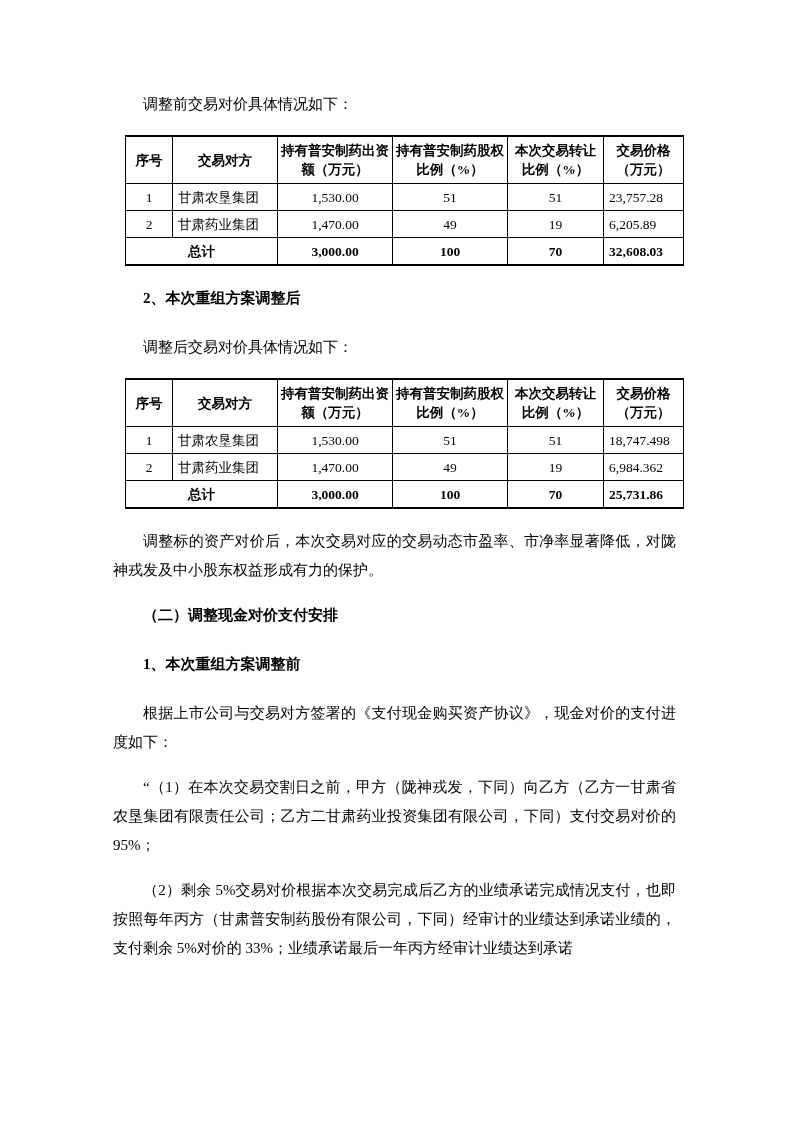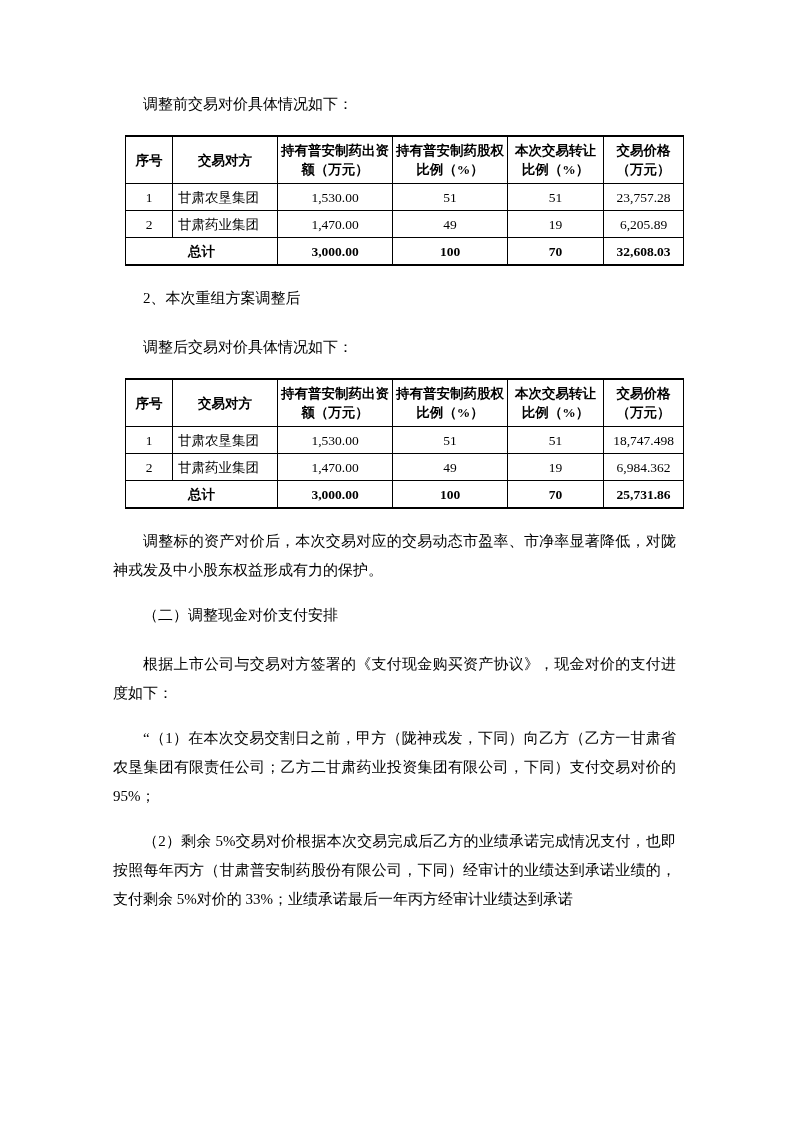--- a/index.html
+++ b/index.html
@@ -8,40 +8,40 @@
     margin:0 auto; background:#ffffff; color:#000;
     padding:90px 117px 0 113px;
     font-family:"Liberation Serif","DejaVu Serif",serif;
     font-size:15px;
   }
   p.para {
     margin:0 0 16px 0; line-height:29px;
     text-align:justify; text-indent:2em;
   }
   .heading {
-    font-weight:normal; text-indent:2em;
+    font-weight:bold; text-indent:2em;
     margin:2px 0 20px 0; line-height:29px;
   }
   table.dtable {
     width:558px; border-collapse:collapse; table-layout:fixed;
     font-size:13.5px; margin:0 0 18px 12px;
     border-top:2px solid #000; border-bottom:2px solid #000;
   }
   table.dtable th, table.dtable td {
     border:1px solid #000; padding:3px 5px; line-height:19px;
     overflow:hidden; word-break:break-all;
   }
   table.dtable thead th {
     font-weight:bold; text-align:center; vertical-align:middle; padding:4px 3px;
   }
   table.dtable tbody td { height:20px; vertical-align:middle; }
   tr.total td { font-weight:bold; }
   .c { text-align:center; }
   .l { text-align:left; }
-  .r { text-align:center; }
+  .r { text-align:left; }
 </style>
 </head>
 <body>
 
 <div class="page">
 
   <p class="para">调整前交易对价具体情况如下：</p>
 
   <table class="dtable">
     <colgroup>
@@ -137,20 +137,21 @@
         <td class="r">25,731.86</td>
       </tr>
     </tbody>
   </table>
 
 
   <p class="para">调整标的资产对价后，本次交易对应的交易动态市盈率、市净率显著降低，对陇神戎发及中小股东权益形成有力的保护。</p>
 
   <div class="heading">（二）调整现金对价支付安排</div>
 
+  <div class="heading">1、本次重组方案调整前</div>
 
   <p class="para">根据上市公司与交易对方签署的《支付现金购买资产协议》，现金对价的支付进度如下：</p>
 
   <p class="para">“（1）在本次交易交割日之前，甲方（陇神戎发，下同）向乙方（乙方一甘肃省农垦集团有限责任公司；乙方二甘肃药业投资集团有限公司，下同）支付交易对价的 95%；</p>
 
   <p class="para">（2）剩余 5%交易对价根据本次交易完成后乙方的业绩承诺完成情况支付，也即按照每年丙方（甘肃普安制药股份有限公司，下同）经审计的业绩达到承诺业绩的，支付剩余 5%对价的 33%；业绩承诺最后一年丙方经审计业绩达到承诺</p>
 
 </div>
 
 </body></html>

